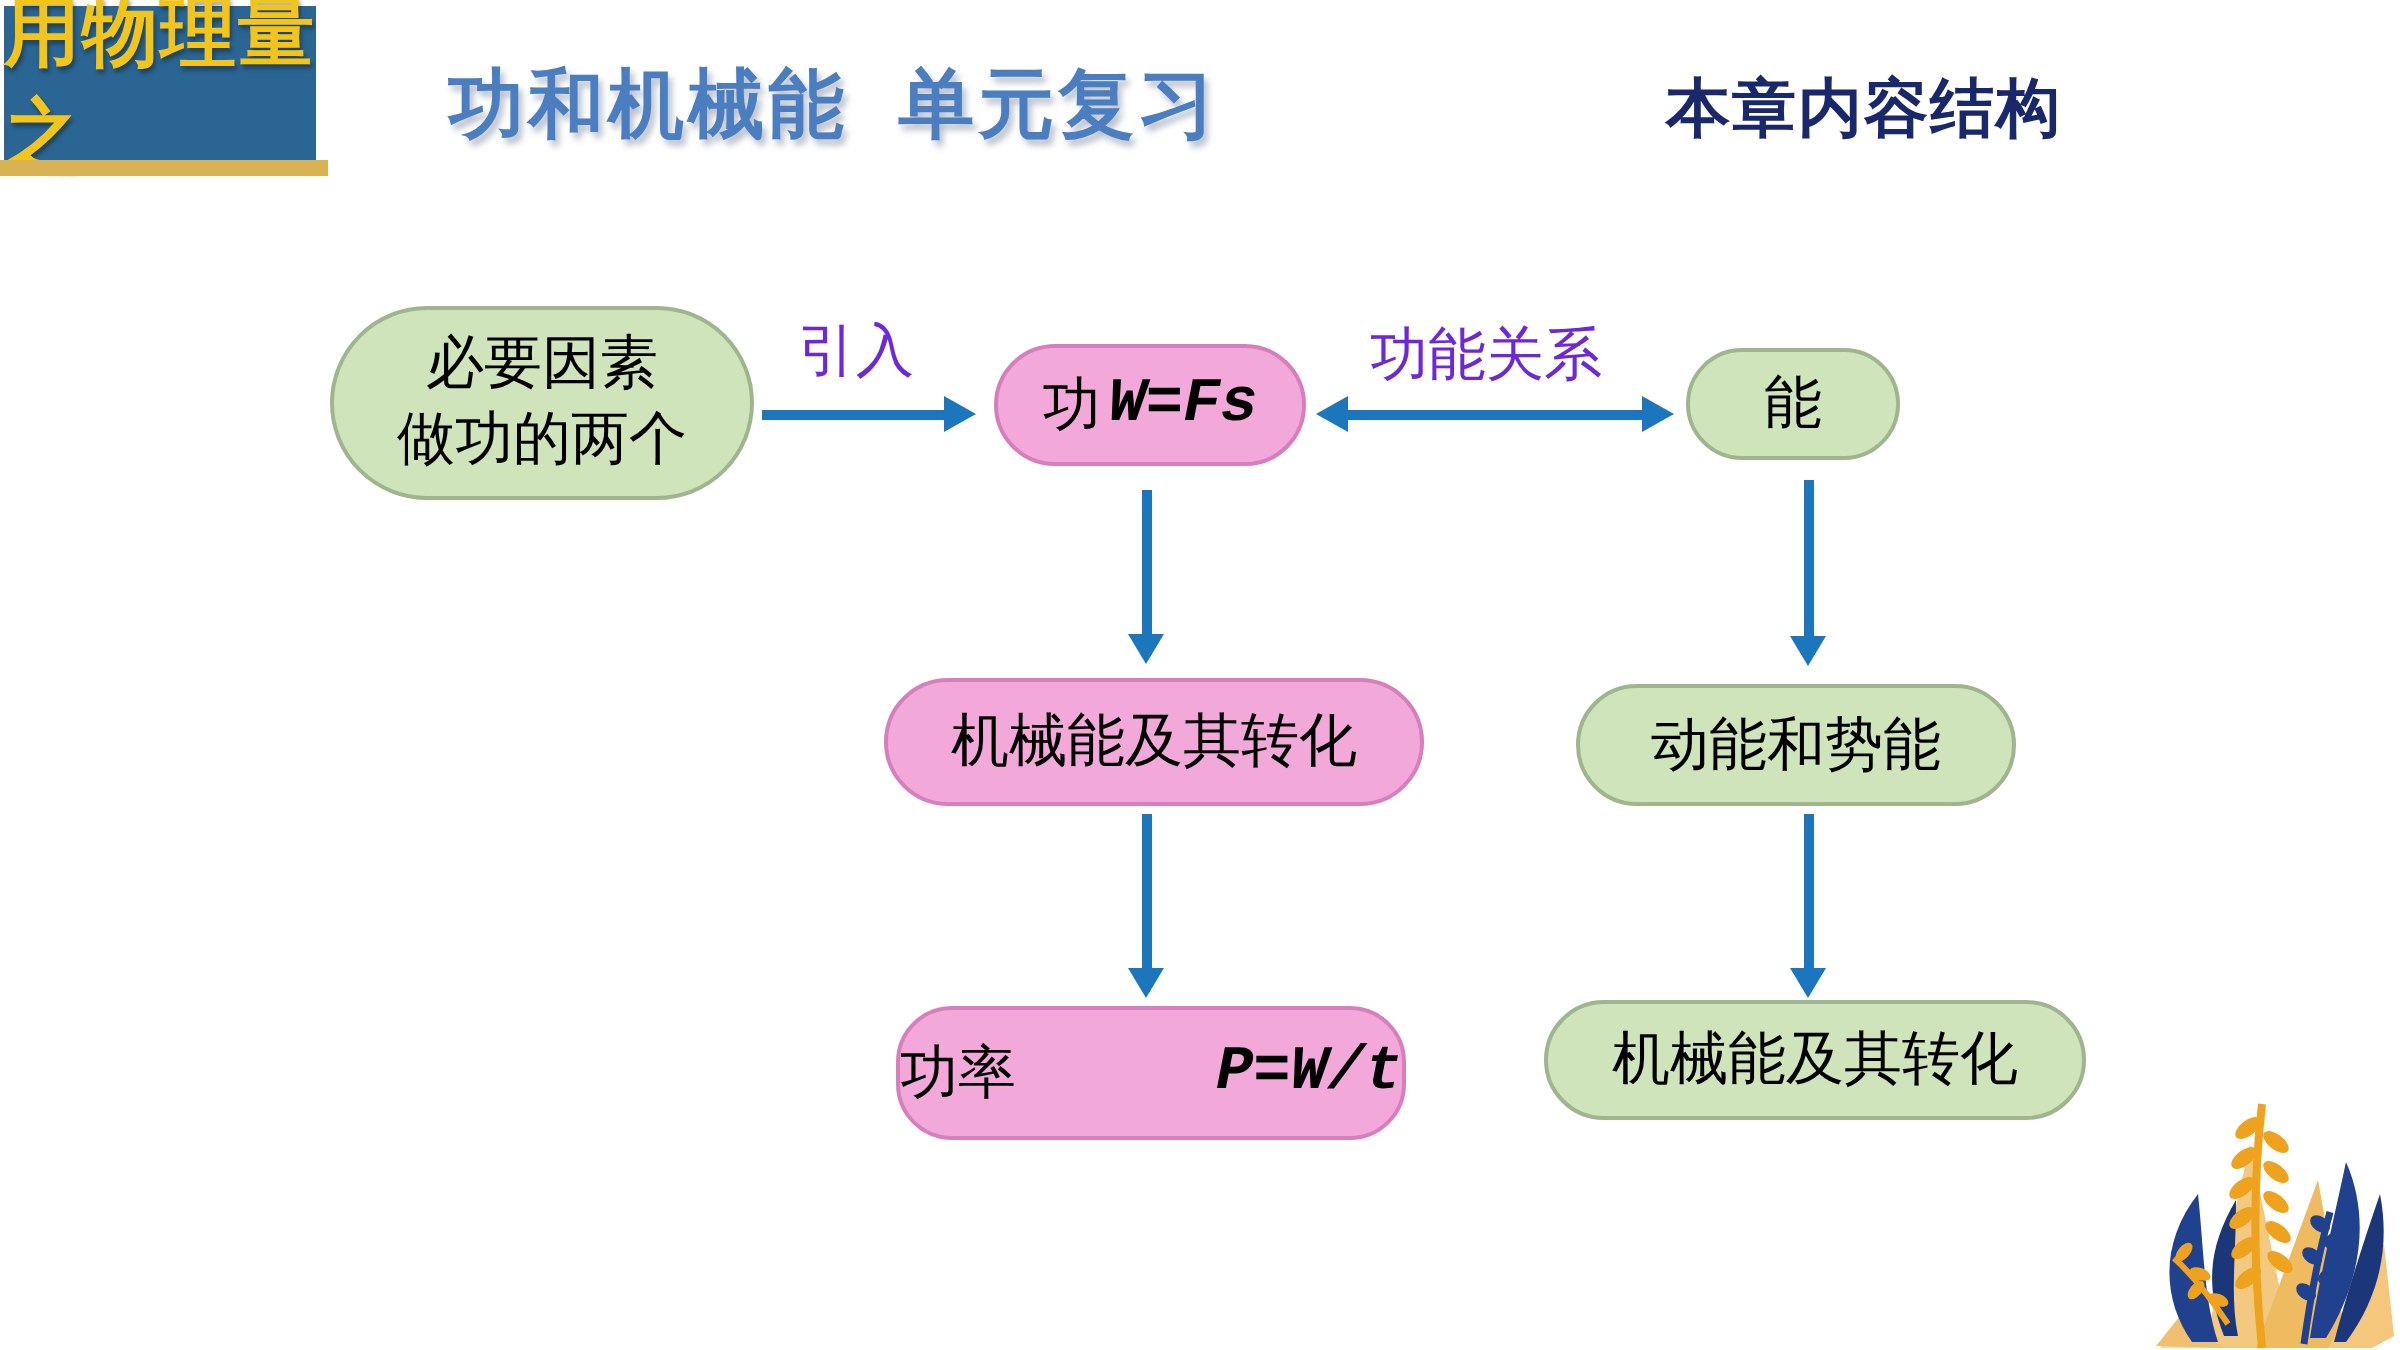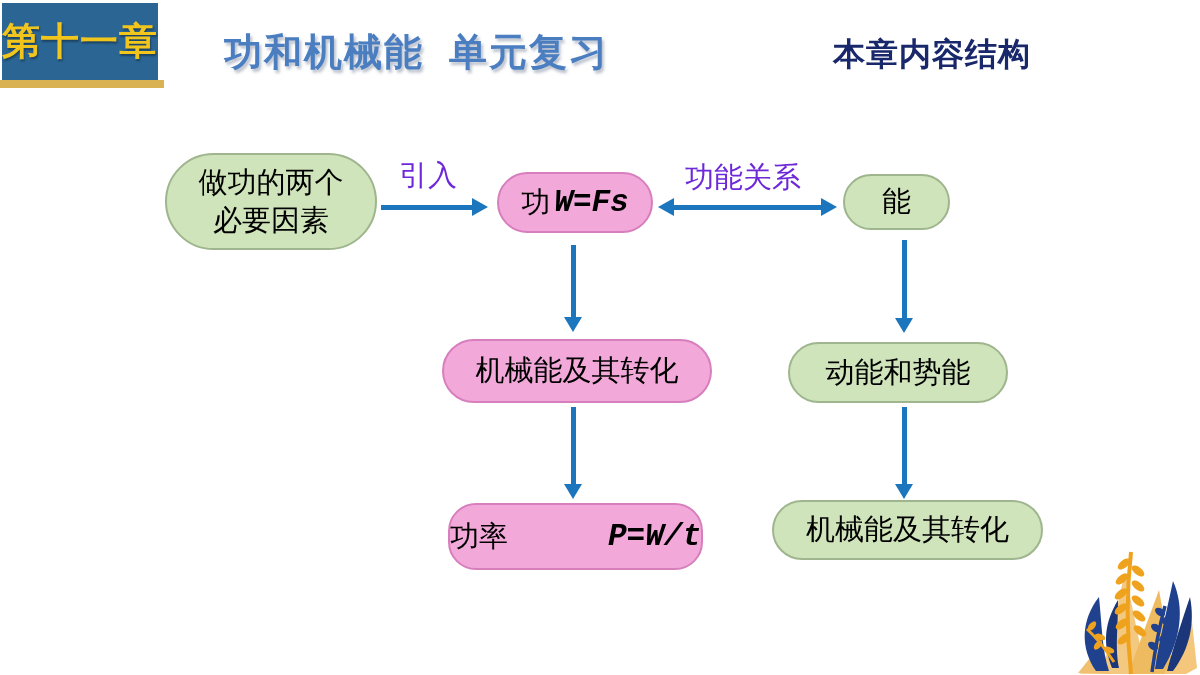--- a/index.html
+++ b/index.html
@@ -76,29 +76,29 @@
   .arrow-kinetic-mech{left:895px;top:407px;height:92px;}
   .arrow-kinetic-mech .shaft{height:78px;}
   
   .plant{position:absolute;left:1068px;top:538px;width:132px;height:137px;}
 </style>
 </head>
 <body>
 
 <div class="slide">
 
-  <div class="chapter-badge">第十一章</div>
+  <div class="chapter-badge">用物理量之</div>
   <div class="chapter-underline"></div>
   <div class="course-title">功和机械能  单元复习</div>
   <div class="section-title">本章内容结构</div>
 
   <div class="node green node-factors">
     <div>
+      <div>必要因素</div>
       <div>做功的两个</div>
-      <div>必要因素</div>
     </div>
   </div>
 
   <div class="node pink node-work">
     <span>功</span>
     <span class="formula">W=Fs</span>
   </div>
 
   <div class="node green node-energy">
     <span>能</span>

